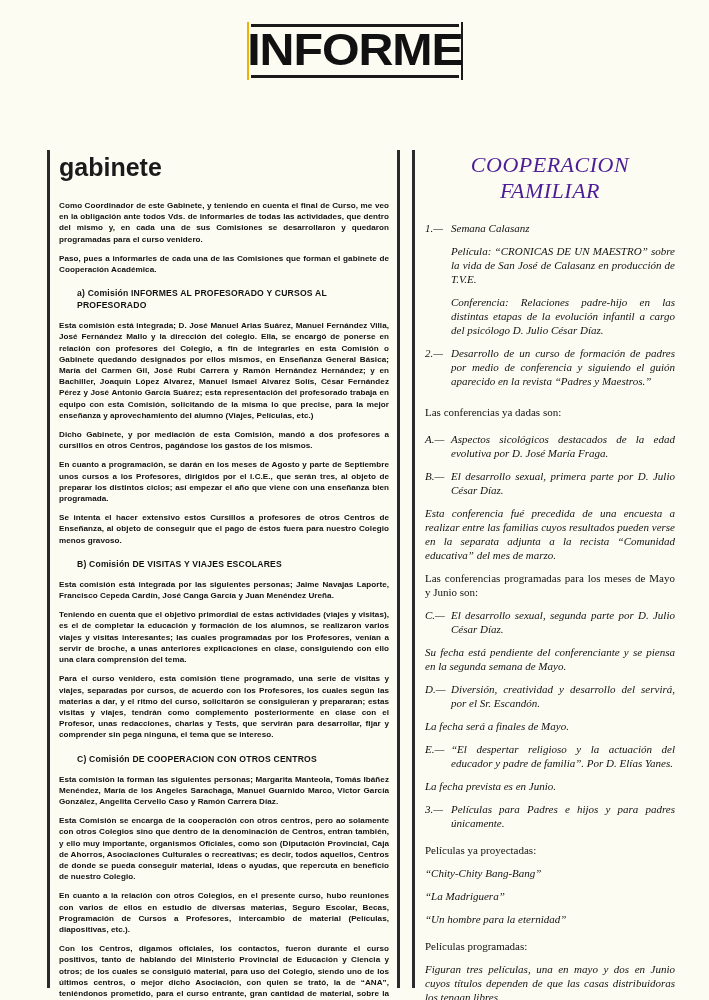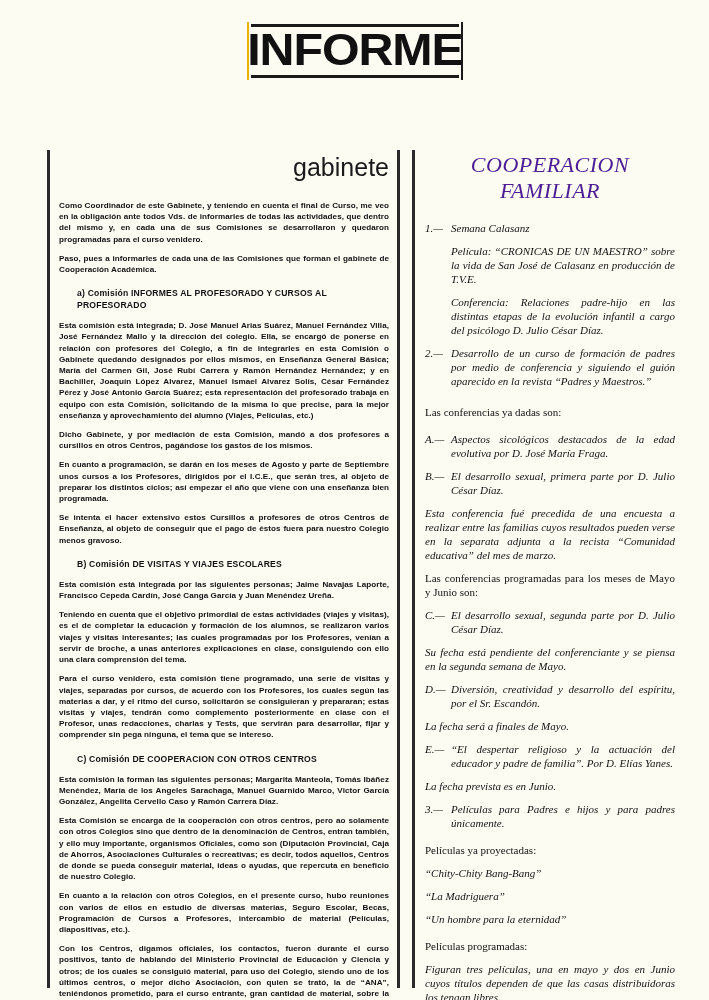--- a/index.html
+++ b/index.html
@@ -66,25 +66,25 @@
 
   
   .col-left {
     position: absolute;
     left: 59px;
     top: 152px;
     width: 330px;
   }
   .head-light {
     font-family: "Liberation Sans", sans-serif;
-    font-weight: 400;
+    font-weight: 700;
     font-size: 25px;
     line-height: 30px;
     color: #1a1a1a;
-    text-align: right;
+    text-align: left;
     letter-spacing: 0px;
   }
   .head-light .l1 { display: block; }
   .head-light .l2 { display: block; }
 
   .body-bold {
     font-family: "Liberation Sans", sans-serif;
     font-weight: bold;
     font-size: 8.1px;
     line-height: 11.2px;
@@ -249,21 +249,21 @@
     <div class="r-gap-sm"></div>
     <div class="r-item">
       <div class="marker">C.—</div>
       <div class="txt ser ser-i">El desarrollo sexual, segunda parte por D. Julio César Díaz.</div>
     </div>
 
     <div class="r-para ser ser-i">Su fecha está pendiente del conferenciante y se piensa en la segunda semana de Mayo.</div>
 
     <div class="r-item">
       <div class="marker">D.—</div>
-      <div class="txt ser ser-i">Diversión, creatividad y desarrollo del espíritu, por el Sr. Escandón.</div>
+      <div class="txt ser ser-i">Diversión, creatividad y desarrollo del servirá, por el Sr. Escandón.</div>
     </div>
 
     <div class="r-para ser ser-i">La fecha será a finales de Mayo.</div>
 
     <div class="r-item">
       <div class="marker">E.—</div>
       <div class="txt ser ser-i">“El despertar religioso y la actuación del educador y padre de familia”. Por D. Elías Yanes.</div>
     </div>
 
     <div class="r-para ser ser-i">La fecha prevista es en Junio.</div>

